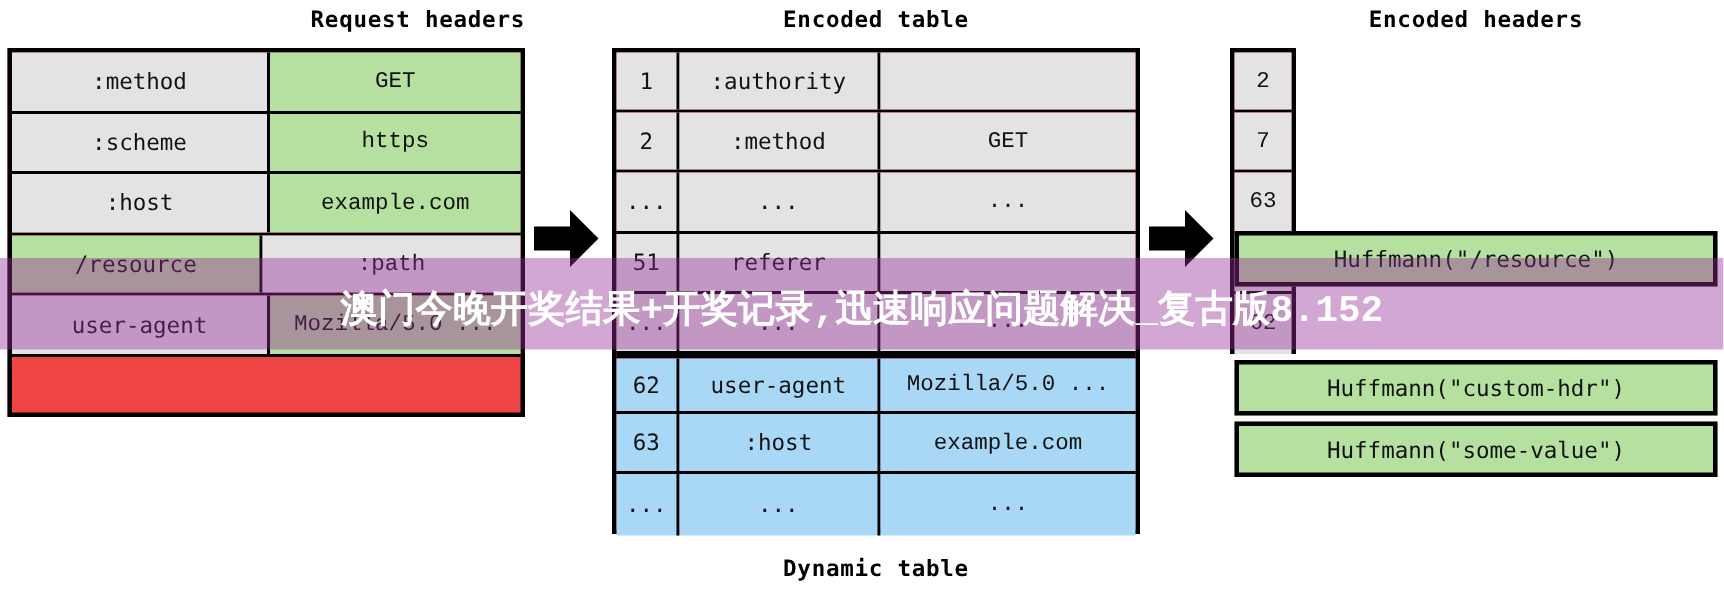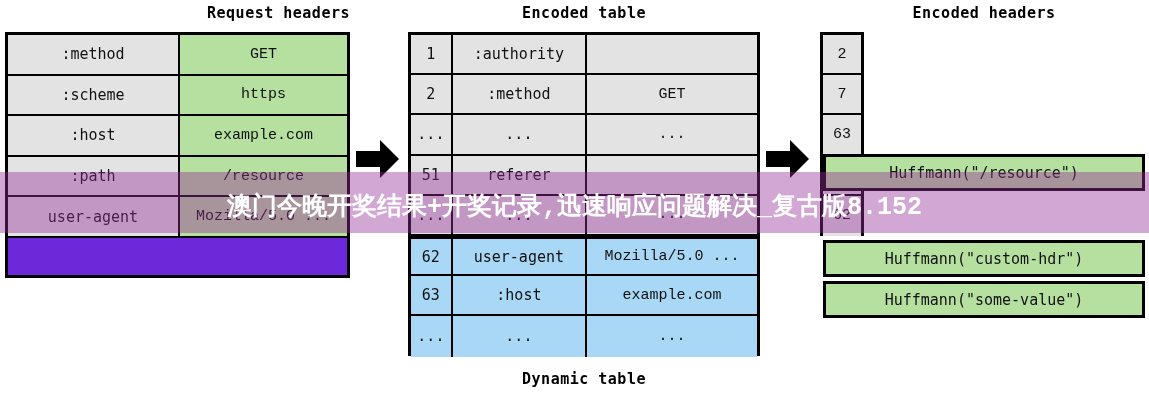--- a/index.html
+++ b/index.html
@@ -24,21 +24,21 @@
     text-align: center;
     letter-spacing: 0.5px;
     white-space: nowrap;
   }
 
   
   .tbl {
     position: absolute;
     border: 3px solid #000000;
     box-sizing: border-box;
-    background: #6d28d9;
+    background: #ef4444;
   }
   .row {
     display: flex;
     box-sizing: border-box;
     border-bottom: 2px solid #000000;
   }
   .row:last-child { border-bottom: none; }
   .cell {
     box-sizing: border-box;
     display: flex;
@@ -149,22 +149,22 @@
   </div>
   <div class="row">
     <div class="cell k c-grey">:scheme</div>
     <div class="cell v c-green">https</div>
   </div>
   <div class="row">
     <div class="cell k c-grey">:host</div>
     <div class="cell v c-green">example.com</div>
   </div>
   <div class="row">
+    <div class="cell v c-green">/resource</div>
     <div class="cell k c-grey">:path</div>
-    <div class="cell v c-green">/resource</div>
   </div>
   <div class="row">
     <div class="cell k c-grey">user-agent</div>
     <div class="cell v c-green">Mozilla/5.0 ...</div>
   </div>
   <div class="row">
   </div>
 </div>
 
 <div class="arrow" style="left:356px; top:139px;">

